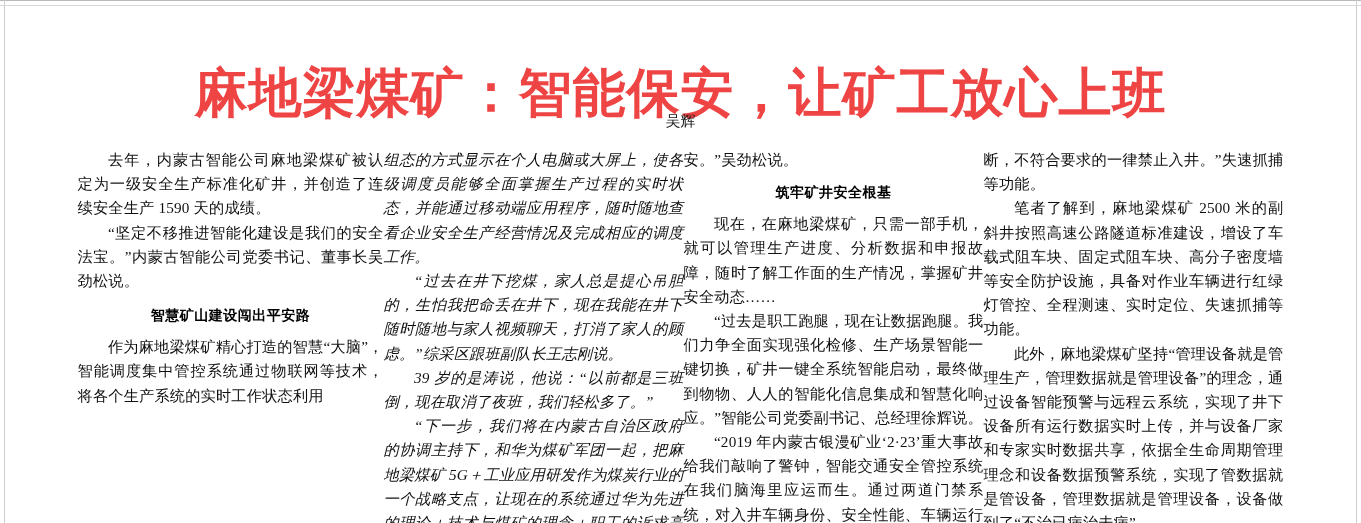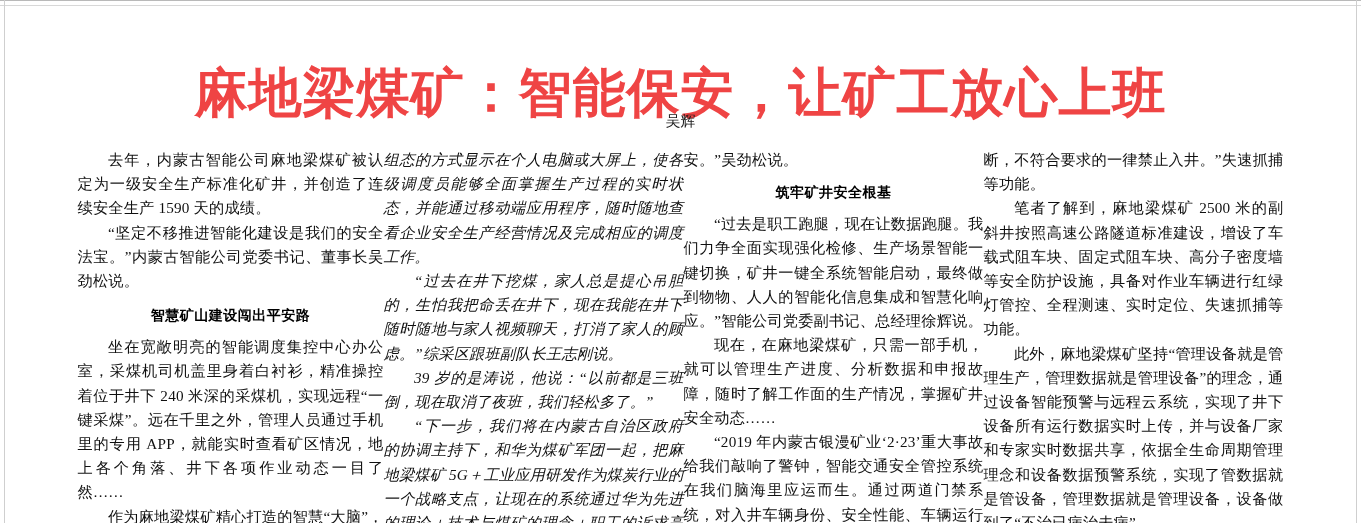--- a/index.html
+++ b/index.html
@@ -120,36 +120,35 @@
 
   <h1 class="headline">麻地梁煤矿：智能保安，让矿工放心上班</h1>
   <div class="byline">吴辉</div>
 
   <div class="columns">
 
     <div class="col c1">
       <p class="indent">去年，内蒙古智能公司麻地梁煤矿被认定为一级安全生产标准化矿井，并创造了连续安全生产 1590 天的成绩。</p>
       <p class="indent">“坚定不移推进智能化建设是我们的安全法宝。”内蒙古智能公司党委书记、董事长吴劲松说。</p>
       <h2 class="subhead">智慧矿山建设闯出平安路</h2>
-      <p class="indent">坐在宽敞明亮的智能调度集控中心办公室，采煤机司机盖里身着白衬衫，精准操控着位于井下 240 米深的采煤机，实现远程“一键采煤”。远在千里之外，管理人员通过手机里的专用 APP，就能实时查看矿区情况，地上各个角落、井下各项作业动态一目了然……</p>
       <p class="indent">作为麻地梁煤矿精心打造的智慧“大脑”，智能调度集中管控系统通过物联网等技术，将各个生产系统的实时工作状态利用</p>
     </div>
 
     <div class="col c2">
       <p>组态的方式显示在个人电脑或大屏上，使各级调度员能够全面掌握生产过程的实时状态，并能通过移动端应用程序，随时随地查看企业安全生产经营情况及完成相应的调度工作。</p>
       <p class="indent">“过去在井下挖煤，家人总是提心吊胆的，生怕我把命丢在井下，现在我能在井下随时随地与家人视频聊天，打消了家人的顾虑。”综采区跟班副队长王志刚说。</p>
       <p class="indent">39 岁的是涛说，他说：“以前都是三班倒，现在取消了夜班，我们轻松多了。”</p>
       <p class="indent">“下一步，我们将在内蒙古自治区政府的协调主持下，和华为煤矿军团一起，把麻地梁煤矿 5G＋工业应用研发作为煤炭行业的一个战略支点，让现在的系统通过华为先进的理论＋技术与煤矿的理念＋职工的诉求高度融合，让所有的煤矿工人都不上夜班、平平安</p>
     </div>
 
     <div class="col c3">
       <p>安。”吴劲松说。</p>
       <h2 class="subhead tight">筑牢矿井安全根基</h2>
+      <p class="indent">现在，在麻地梁煤矿，只需一部手机，就可以管理生产进度、分析数据和申报故障，随时了解工作面的生产情况，掌握矿井安全动态……</p>
       <p class="indent">“过去是职工跑腿，现在让数据跑腿。我们力争全面实现强化检修、生产场景智能一键切换，矿井一键全系统智能启动，最终做到物物、人人的智能化信息集成和智慧化响应。”智能公司党委副书记、总经理徐辉说。</p>
-      <p class="indent">现在，在麻地梁煤矿，只需一部手机，就可以管理生产进度、分析数据和申报故障，随时了解工作面的生产情况，掌握矿井安全动态……</p>
       <p class="indent">“2019 年内蒙古银漫矿业‘2·23’重大事故给我们敲响了警钟，智能交通安全管控系统在我们脑海里应运而生。通过两道门禁系统，对入井车辆身份、安全性能、车辆运行历史数据以及‘超宽、超高、超长、超重’等进行系统判</p>
     </div>
 
     <div class="col c4">
       <p>断，不符合要求的一律禁止入井。”失速抓捕等功能。</p>
       <p class="indent">笔者了解到，麻地梁煤矿 2500 米的副斜井按照高速公路隧道标准建设，增设了车载式阻车块、固定式阻车块、高分子密度墙等安全防护设施，具备对作业车辆进行红绿灯管控、全程测速、实时定位、失速抓捕等功能。</p>
       <p class="indent">此外，麻地梁煤矿坚持“管理设备就是管理生产，管理数据就是管理设备”的理念，通过设备智能预警与远程云系统，实现了井下设备所有运行数据实时上传，并与设备厂家和专家实时数据共享，依据全生命周期管理理念和设备数据预警系统，实现了管数据就是管设备，管理数据就是管理设备，设备做到了“不治已病治未病”。</p>
 
     </div>
 

